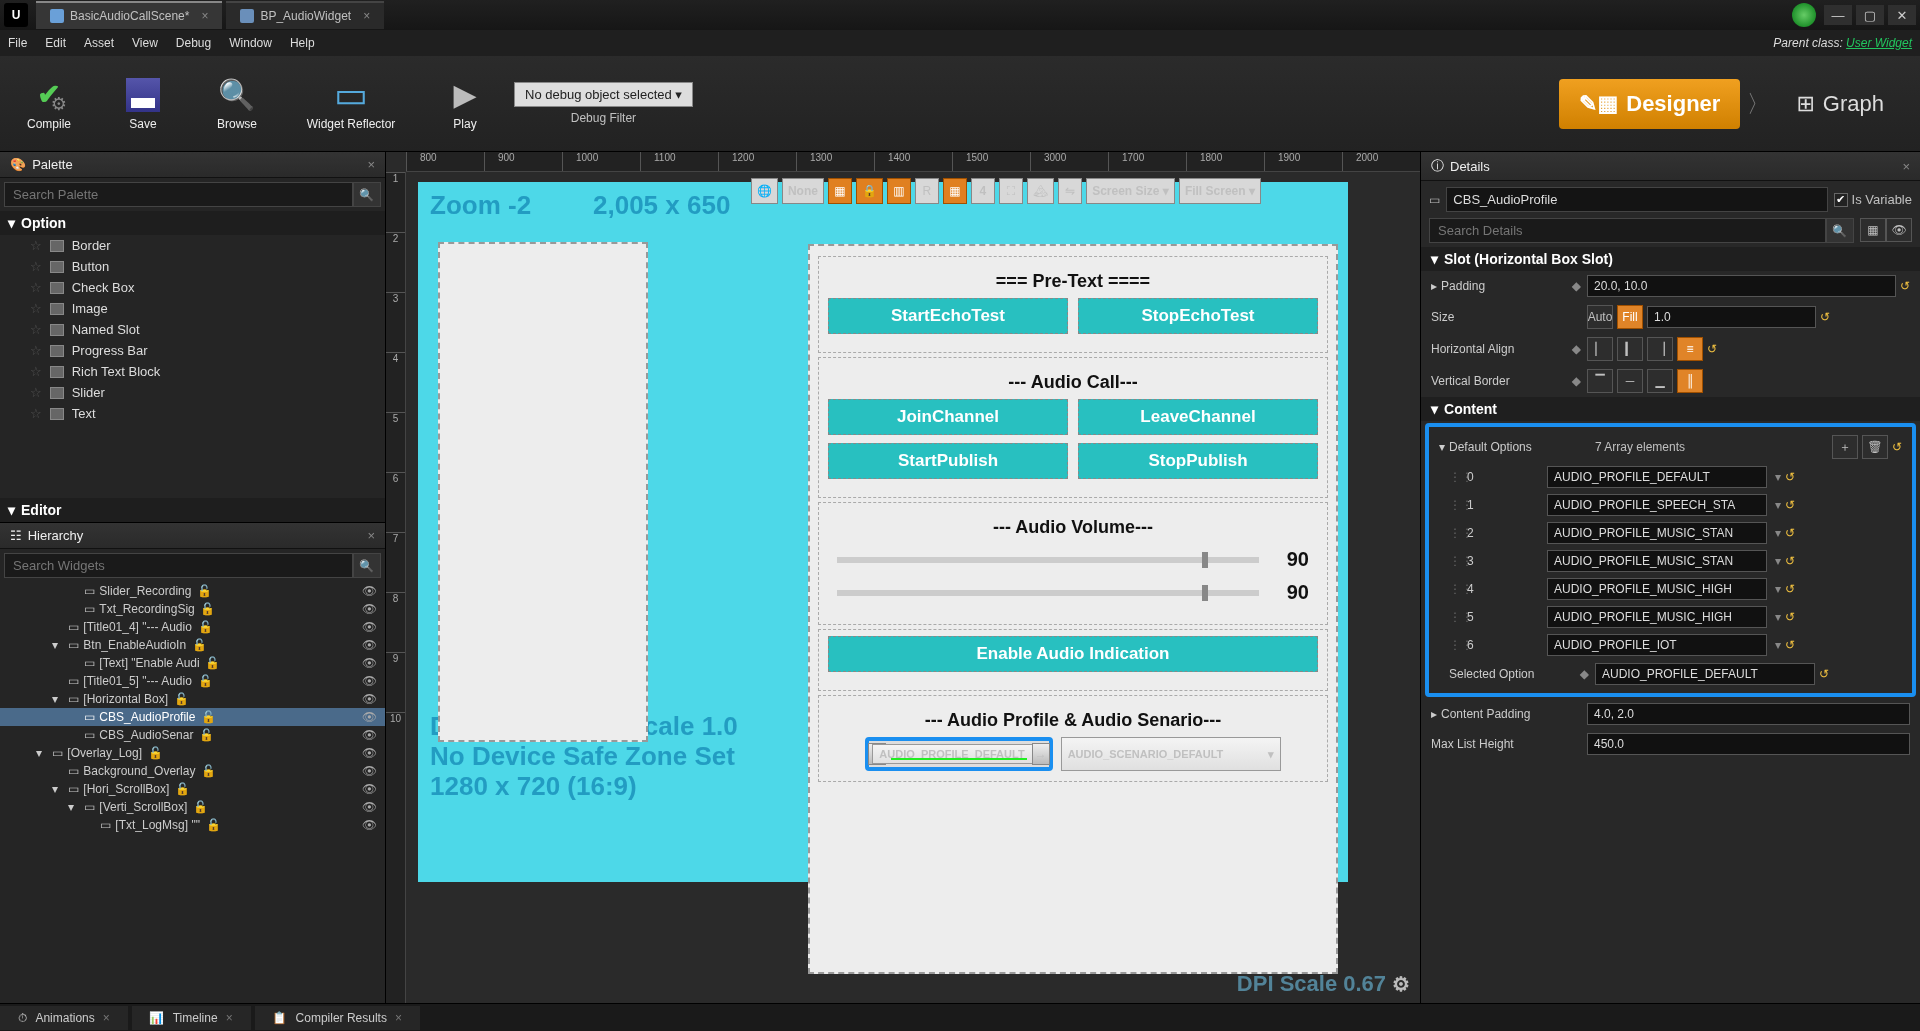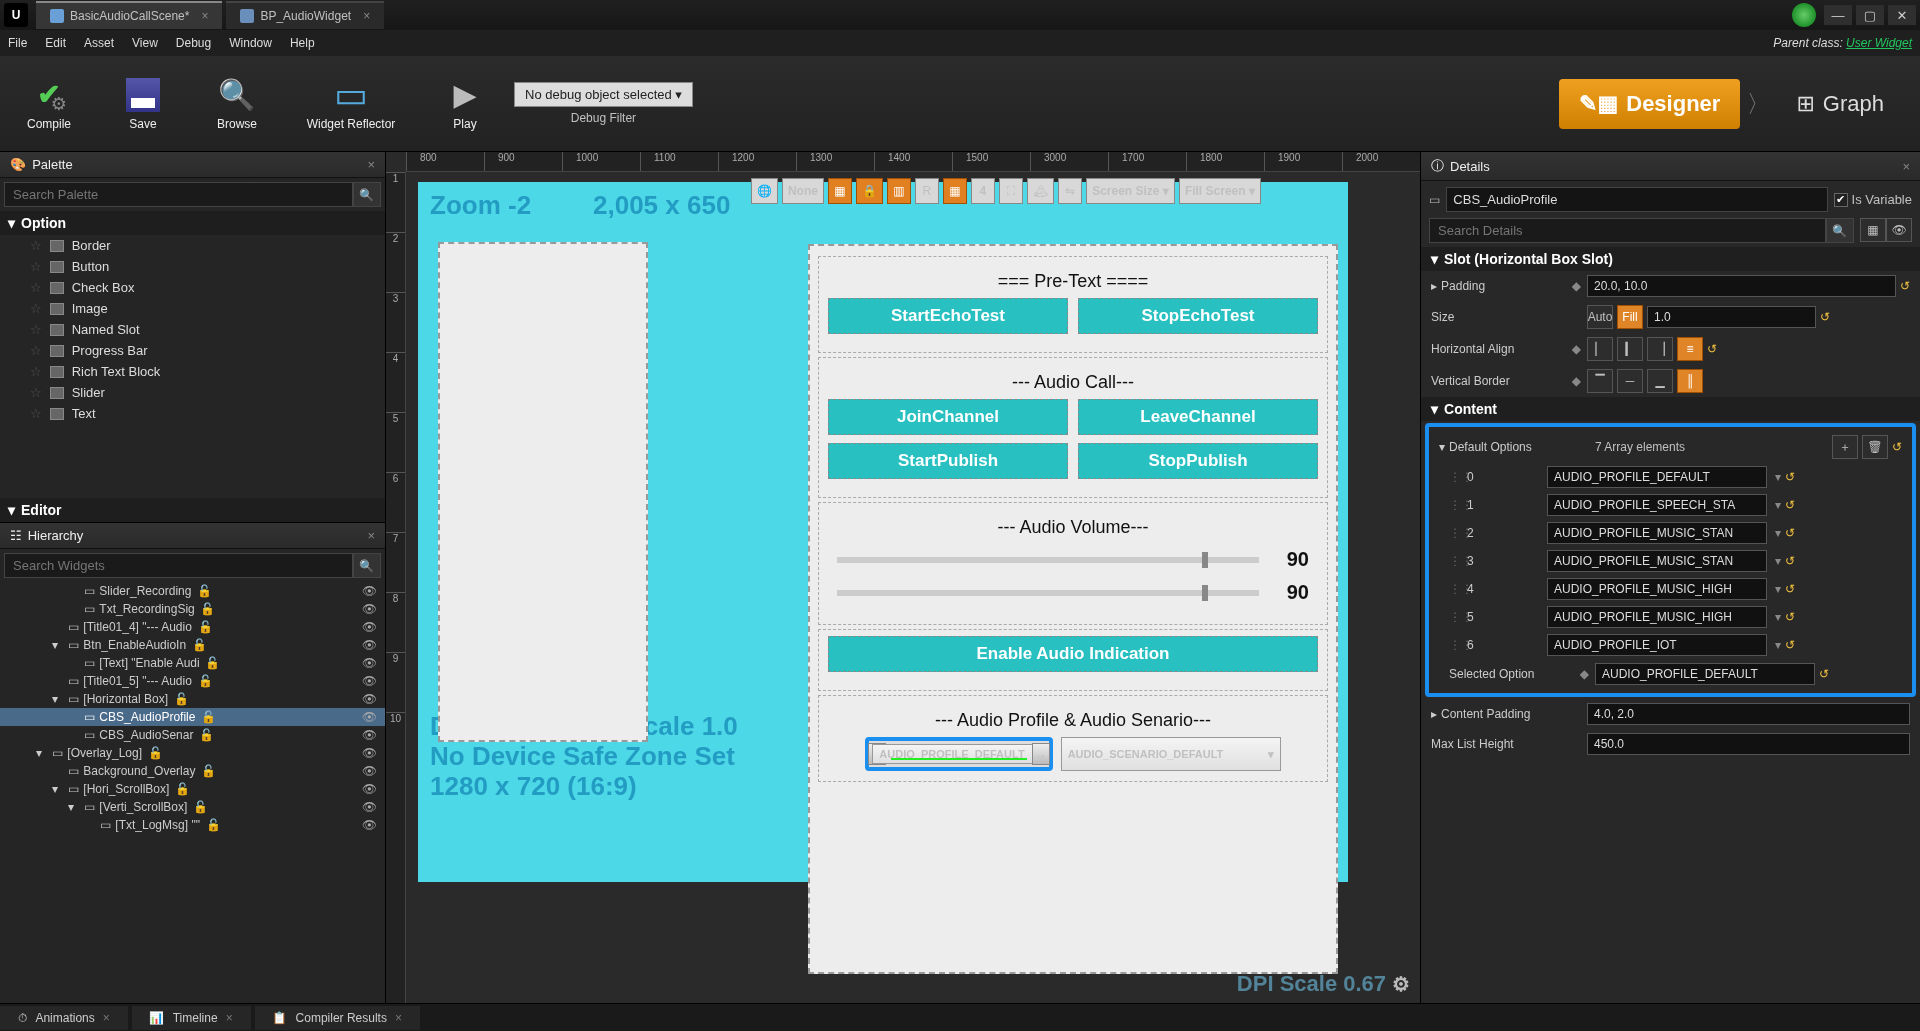--- a/index.html
+++ b/index.html
@@ -76,21 +76,21 @@
 .ruler-v { position: absolute; top: 20px; left: 0; width: 20px; bottom:0; background: #222; color: #aaa; font-size: 10px; border-right:1px solid #444; }
 .ruler-v div { height: 60px; border-top:1px solid #555; display:flex; align-items:flex-start; justify-content:center; }
 .canvas-area { position: absolute; top: 20px; left: 20px; right: 0; bottom: 0; overflow: hidden; }
 .canvas-bg { position: absolute; top: 10px; left: 12px; width: 930px; height: 700px; background: #4dd8e8; }
 .canvas-overlay-txt { position: absolute; color: rgba(30,150,190,0.9); font-size: 26px; font-weight: bold; }
 .preview-panel-left { position: absolute; top: 60px; left: 20px; width: 210px; height: 500px; background: #ededed; border: 2px dashed #999; }
 .preview-panel-right { position: absolute; top: 62px; left: 390px; width: 530px; height: 730px; background: #ededed; border: 2px dashed #999; padding: 10px 8px; }
 .vp-toolbar { position: absolute; top: 6px; left: 345px; display: flex; gap: 4px; align-items: center; z-index: 5; }
 .vp-btn { background: #d8d8d8; border:1px solid #888; padding: 3px 5px; font-size: 12px; display:flex; align-items:center; justify-content:center; min-width:24px; height:26px; }
 .vp-btn.orange { background: #e08020; color:#fff; border-color:#a05000; }
-.section-title { text-align: center; font-weight: normal; font-size: 18px; color: #111; margin: 8px 0 6px; }
+.section-title { text-align: center; font-weight: bold; font-size: 18px; color: #111; margin: 8px 0 6px; }
 .btn-row { display: flex; gap: 10px; justify-content: center; margin-bottom: 8px; }
 .widget-btn { background: #28c0c0; color: #fff; font-weight: bold; font-size: 17px; padding: 7px 0; width: 240px; text-align: center; border: 1px dashed #888; }
 .widget-btn.full { width: 490px; }
 .slider-row { display: flex; align-items: center; gap: 10px; margin: 10px 14px; }
 .slider-track { flex:1; height:6px; background: #ccc; position: relative; }
 .slider-track::after { content:""; position:absolute; right:12%; top:-5px; width:6px; height:16px; background:#888; }
 .slider-val { font-size: 20px; font-weight: bold; color:#111; width:40px; text-align:right; }
 .section-dashed { border: 1px dashed #aaa; padding: 6px 4px 10px; margin-bottom: 4px; position: relative; }
 .combo-row { display: flex; gap: 8px; justify-content: center; }
 .profile-combo { position: relative; border: 4px solid #1a8ff0; border-radius: 4px; padding: 3px; background: #ddd; }

